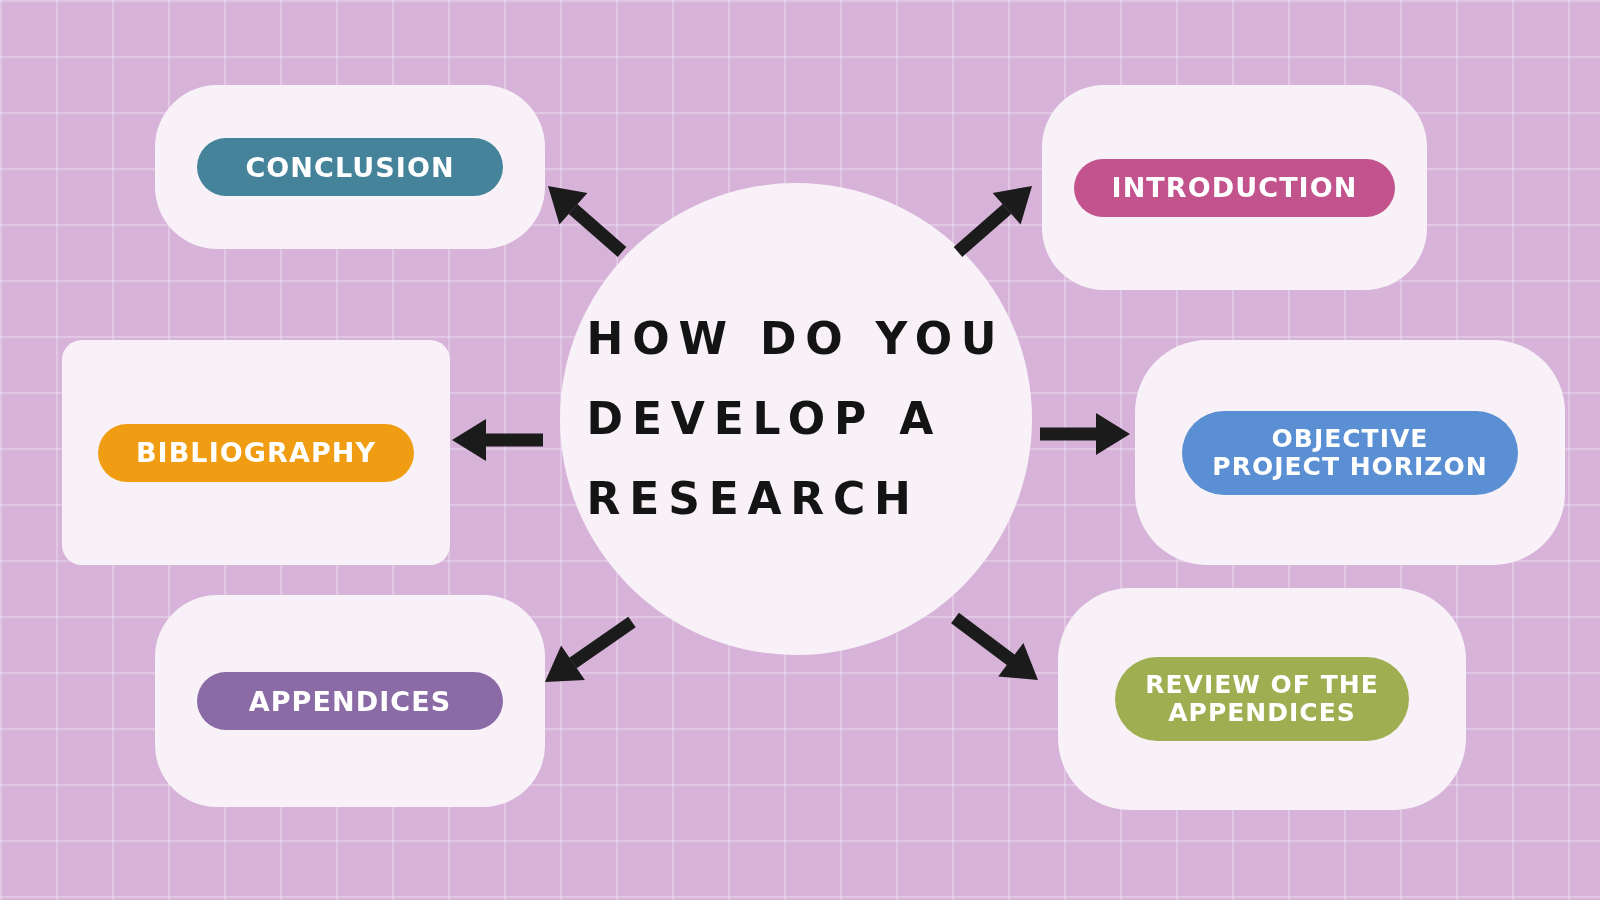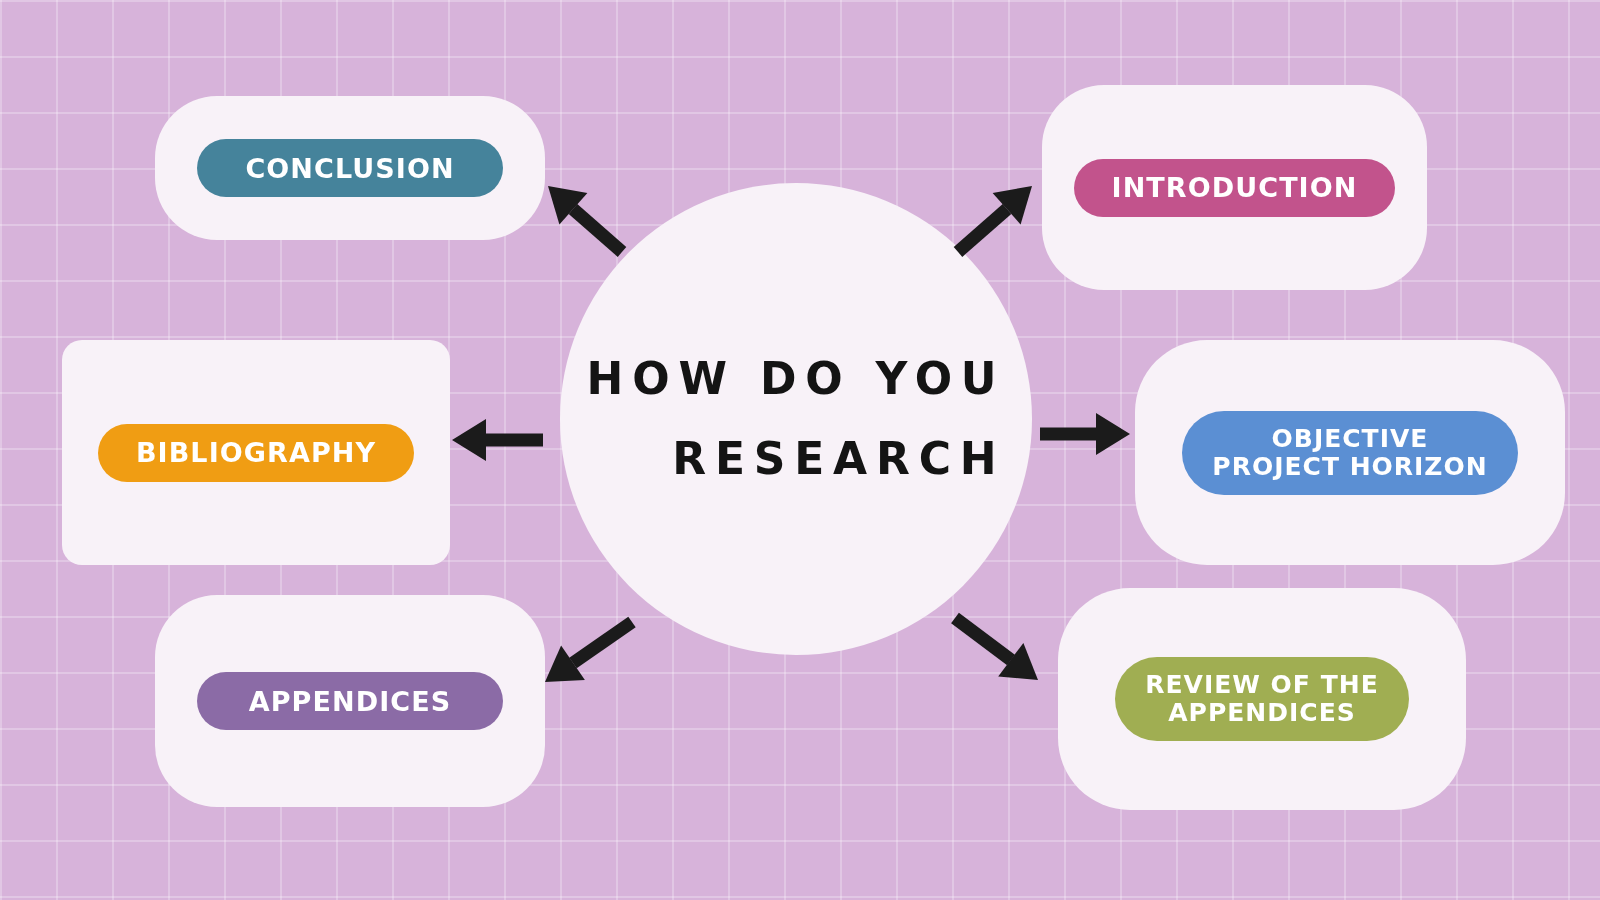--- a/index.html
+++ b/index.html
@@ -17,21 +17,21 @@
       linear-gradient(to right, rgba(255,255,255,0.26) 0px, rgba(255,255,255,0.26) 2px, transparent 2px),
       linear-gradient(to bottom, rgba(255,255,255,0.26) 0px, rgba(255,255,255,0.26) 2px, transparent 2px);
     background-size: 56px 56px;
   }
 
   .card {
     position: absolute;
     background: #f8f2f8;
     border-radius: 62px;
   }
-  .card-conclusion   { left: 155px;  top: 85px;  width: 390px; height: 144px; margin-top: 11px; }
+  .card-conclusion   { left: 155px;  top: 85px;  width: 390px; height: 164px; }
   .card-introduction { left: 1042px; top: 85px;  width: 385px; height: 205px; }
   .card-bibliography { left: 62px;   top: 340px; width: 388px; height: 225px; border-radius: 20px; }
   .card-objective    { left: 1135px; top: 340px; width: 430px; height: 225px; border-radius: 72px; }
   .card-appendices   { left: 155px;  top: 595px; width: 390px; height: 212px; }
   .card-review       { left: 1058px; top: 588px; width: 408px; height: 222px; border-radius: 72px; }
 
   .card-inner {
     position: absolute;
     inset: 0;
     display: flex;
@@ -63,21 +63,21 @@
     background: #f8f2f8;
     display: flex;
     align-items: center;
     justify-content: center;
   }
   .center-title {
     color: #141414;
     font-size: 44px;
     font-weight: bold;
     letter-spacing: 0.20em;
-    text-align: right;
+    text-align: left;
     line-height: 80px;
     white-space: nowrap;
   }
 
   .arrow {
     position: absolute;
   }
   .arrow line { stroke: #1b1b1b; stroke-width: 13px; }
   .arrow polygon { fill: #1b1b1b; }
   .arrow-conclusion   { left: 530px;  top: 175px; }
@@ -88,20 +88,21 @@
   .arrow-review       { left: 945px;  top: 606px; }
 </style>
 </head>
 <body>
 
 <div class="canvas">
 
   <div class="center-circle">
     <div class="center-title">
       <div>HOW DO YOU</div>
+      <div>DEVELOP A</div>
       <div>RESEARCH</div>
     </div>
   </div>
 
   <div class="card card-conclusion">
     <div class="card-inner">
       <div class="pill pill-single" style="background-color: rgb(69, 131, 155);">
         <span>CONCLUSION</span>
       </div>
     </div>

